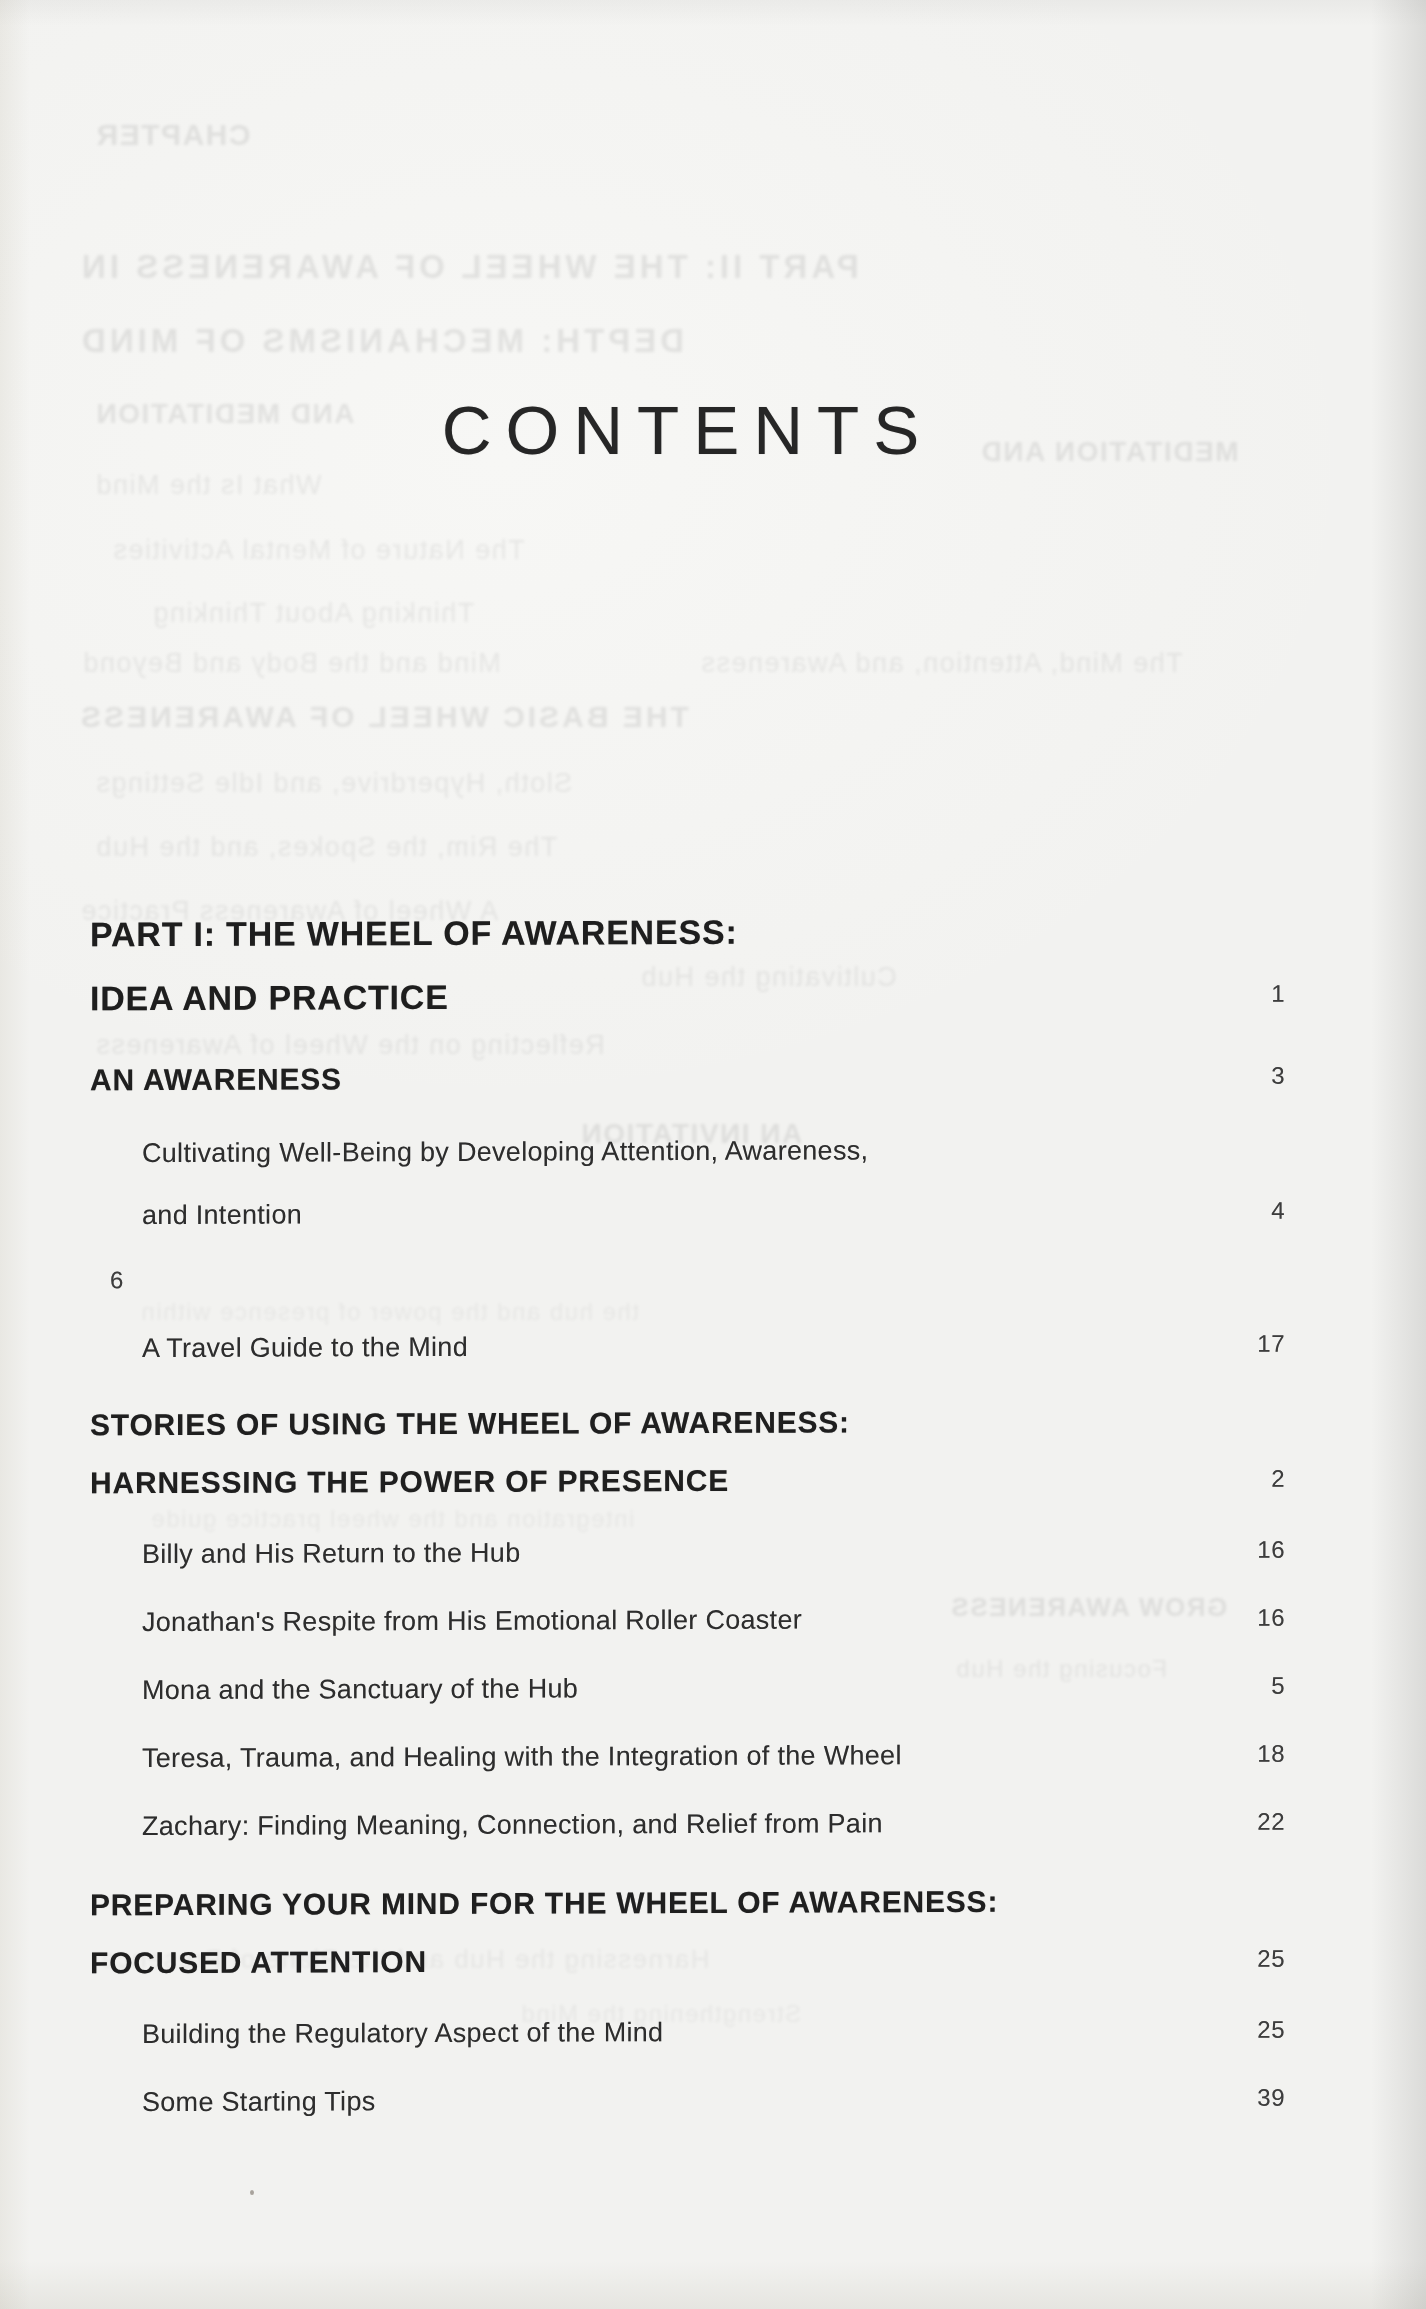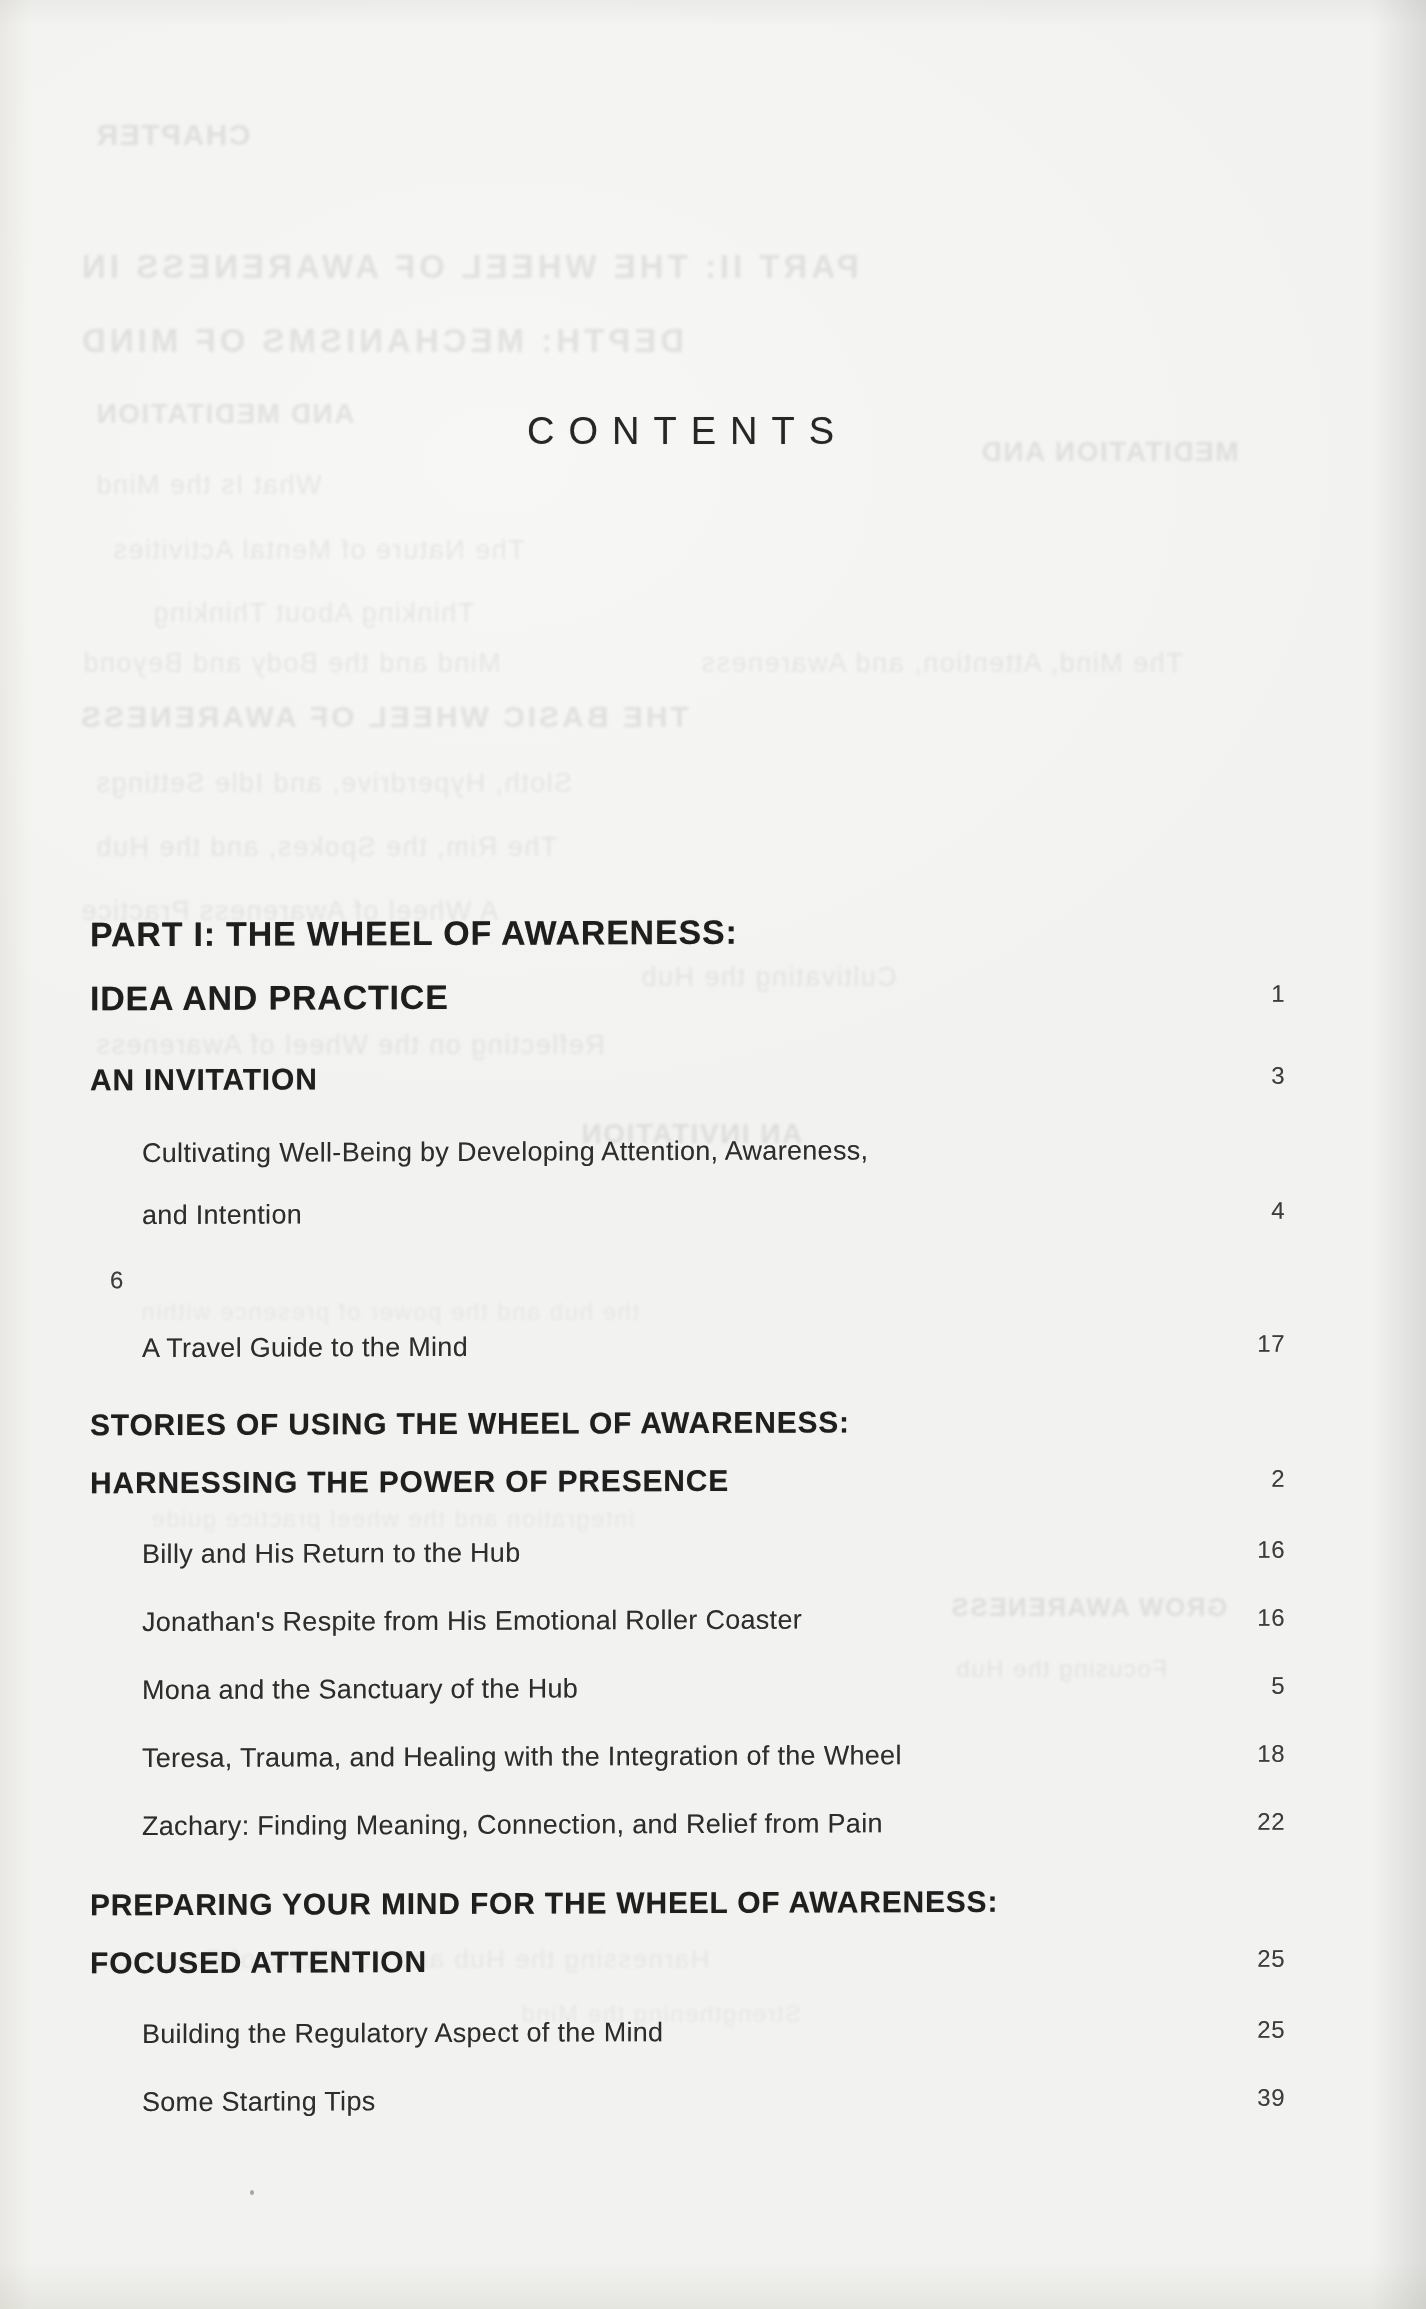--- a/index.html
+++ b/index.html
@@ -26,21 +26,21 @@
     letter-spacing:1.5px;
     white-space:nowrap;
     pointer-events:none;
   }
   .ghost.b{opacity:.13;font-weight:700;}
   .speck{position:absolute;width:4px;height:5px;border-radius:50%;background:#6b6257;opacity:.55;}
   
   .title{
     position:absolute;top:396px;left:90px;width:1195px;
     text-align:center;
-    font-size:38px;line-height:70px;font-weight:500;
+    font-size:69px;line-height:70px;font-weight:500;
     letter-spacing:14px;color:#262626;
     text-shadow:0 0 1px rgba(40,40,40,.30);
   }
   .toc{
     position:absolute;top:900px;left:90px;width:1195px;
     transform:skewY(-0.22deg);
     color:#2b2b2b;
   }
   .r{display:flex;justify-content:space-between;align-items:flex-end;}
   .txt{min-width:0;}
@@ -107,21 +107,21 @@
     <div class="r part">
       <div class="txt">
         <div>PART I: THE WHEEL OF AWARENESS:</div>
         <div>IDEA AND PRACTICE</div>
       </div>
       <div class="pg">1</div>
     </div>
 
     <div class="r sec">
       <div class="txt">
-          <div>AN INVITATION</div>
+          <div>AN AWARENESS</div>
         </div>
       <div class="pg">3</div>
     </div>
 
     <div class="r it2">
       <div class="txt">
         <div>Cultivating Well-Being by Developing Attention, Awareness,</div>
         <div>and Intention</div>
       </div>
       <div class="pg">4</div>

